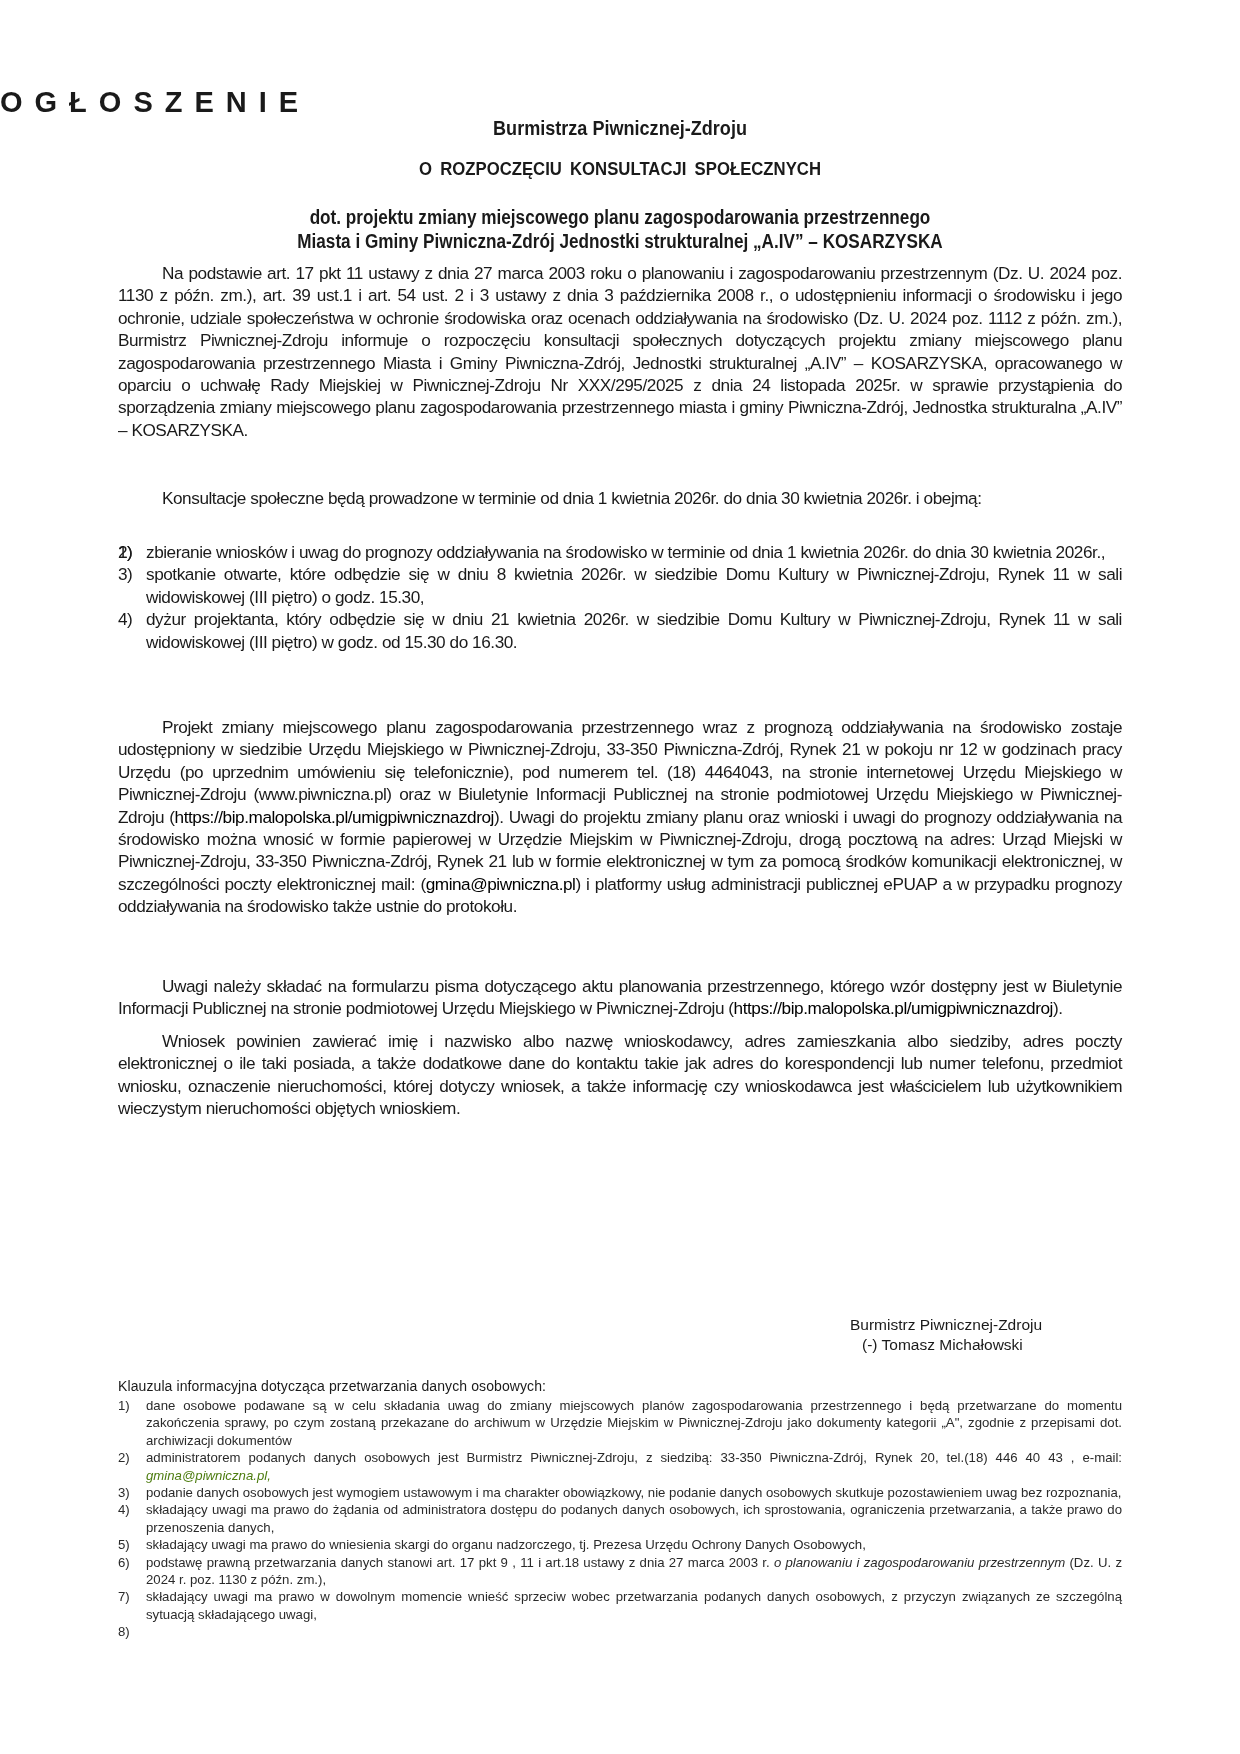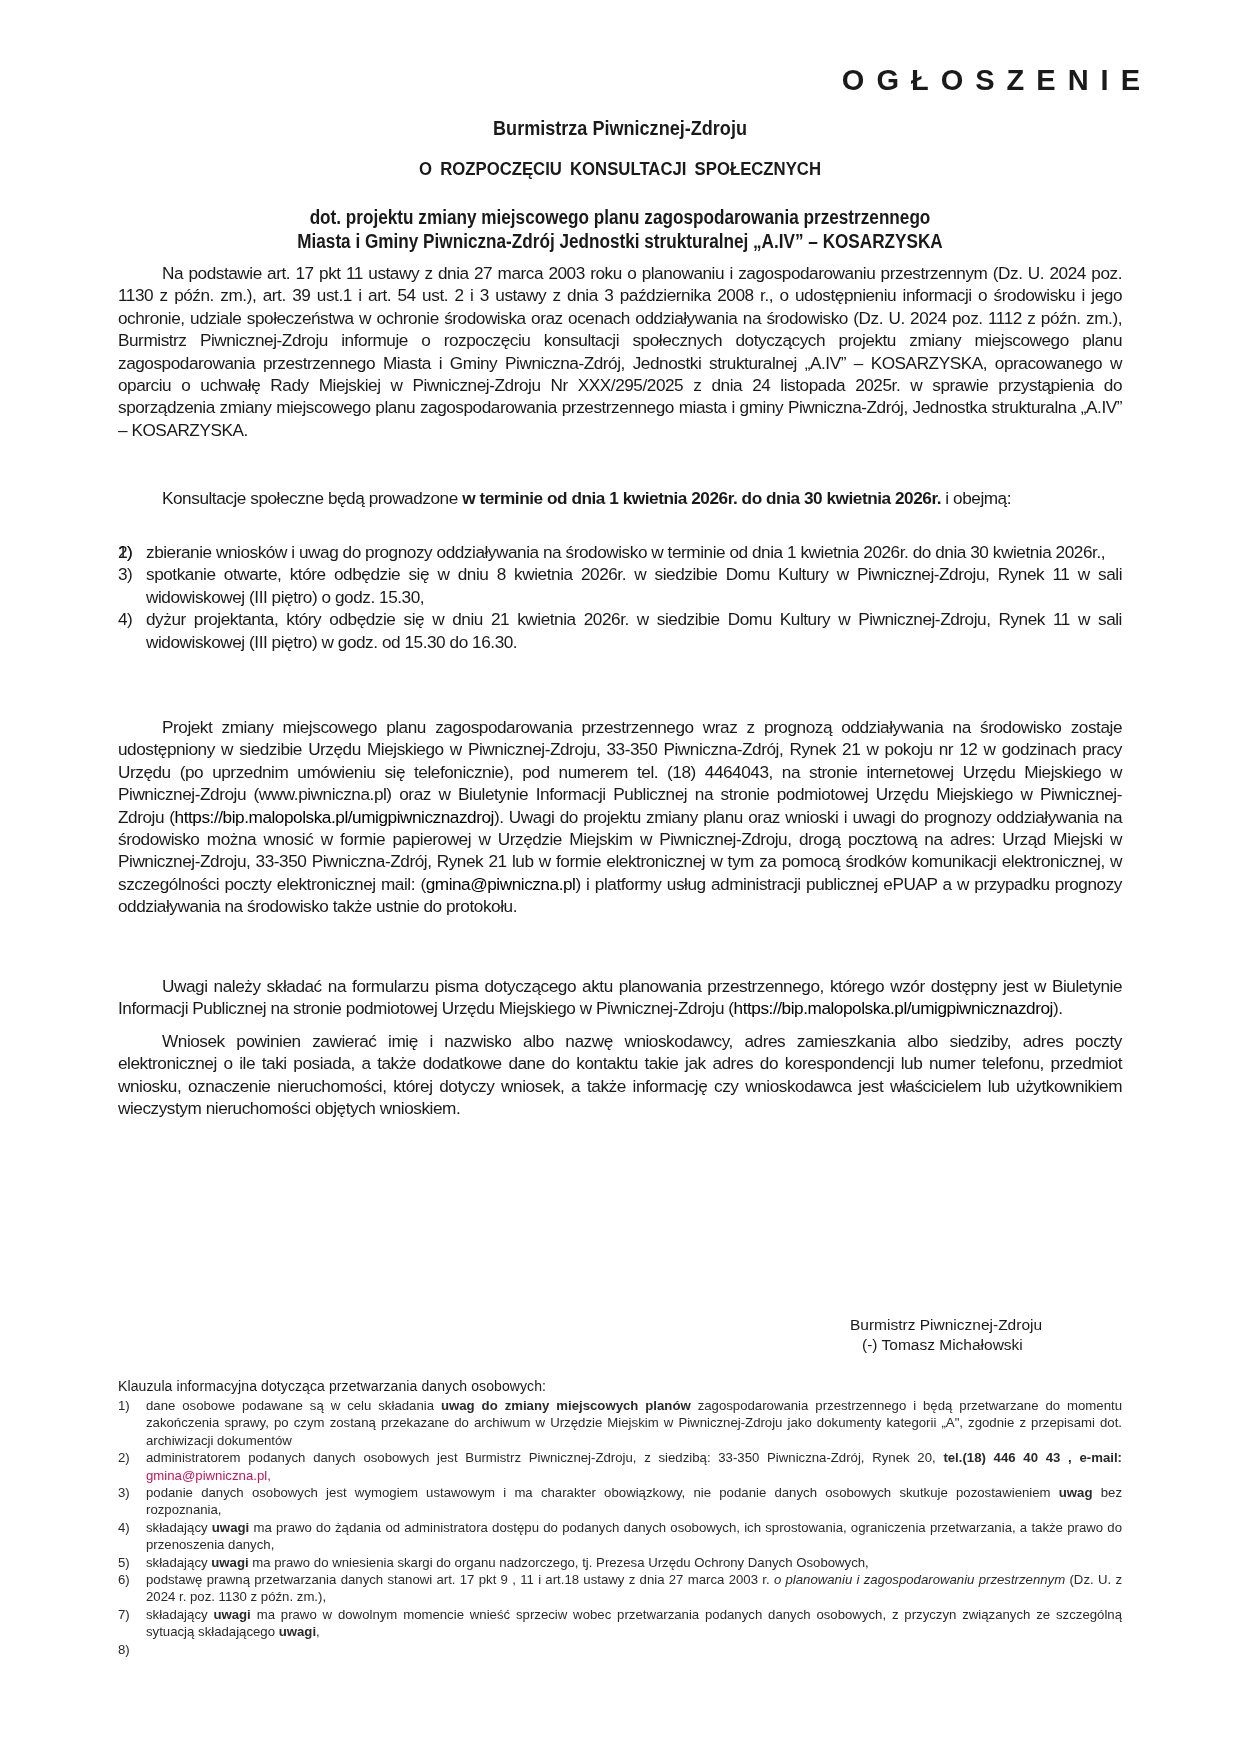--- a/index.html
+++ b/index.html
@@ -1,41 +1,41 @@
 <!DOCTYPE html>
 <html><head>
 <meta charset="utf-8">
 <style>
   html, body { margin: 0; padding: 0; background: #ffffff; }
   body { width: 1240px; height: 1754px; position: relative; overflow: hidden; color: #1a1a1a; }
   .page { position: absolute; left: 0; top: 0; width: 1240px; height: 1754px; }
 
-  .title { position: absolute; left: 0; width: 1152px; top: 64px; text-align: right; font-family: "Liberation Sans", sans-serif; font-weight: bold; font-size: 29px; letter-spacing: 12px; }
+  .title { position: absolute; left: 0; width: 1152px; top: 86px; text-align: left; font-family: "Liberation Sans", sans-serif; font-weight: bold; font-size: 29px; letter-spacing: 12px; }
   .subtitle { position: absolute; left: 0; width: 1240px; top: 116px; text-align: center; font-family: "Liberation Sans", sans-serif; font-weight: bold; font-size: 21px; transform: scaleX(0.86); }
   .heading2 { position: absolute; left: 0; width: 1240px; top: 158px; text-align: center; font-family: "Liberation Sans", sans-serif; font-weight: bold; font-size: 19px; transform: scaleX(0.88); word-spacing: 4px; }
   .heading3 { position: absolute; left: 0; width: 1240px; top: 205px; text-align: center; font-family: "Liberation Sans", sans-serif; font-weight: bold; font-size: 19.5px; line-height: 24px; transform: scaleX(0.88); }
 
   .body-text { position: absolute; left: 118px; width: 1004px; font-family: "Liberation Sans", sans-serif; font-size: 17.2px; line-height: 22.4px; text-align: justify; letter-spacing: -0.45px; }
   .indent { text-indent: 44px; }
   .p { margin: 0; }
-  b { font-weight: bold; margin-top: 41px; }
+  b { font-weight: normal; margin-top: 41px; }
   .link { color: #000000; }
 
   .list { position: absolute; left: 118px; width: 1004px; margin: 0; padding: 0; list-style: none; font-family: "Liberation Sans", sans-serif; font-size: 17.2px; line-height: 22.4px; letter-spacing: -0.45px; }
   .list li { position: relative; padding-left: 28px; text-align: justify; }
   .list .num { position: absolute; left: 0; top: 0; }
 
   .signature { position: absolute; left: 850px; top: 1315px; font-family: "Liberation Sans", sans-serif; font-size: 15.5px; line-height: 20px; }
   .signature .name { padding-left: 12px; }
 
   .clause-title { position: absolute; left: 118px; top: 1378px; font-family: "Liberation Sans", sans-serif; font-weight: normal; font-size: 14px; letter-spacing: 0.1px; }
   .clause-list { position: absolute; left: 118px; top: 1397px; width: 1004px; margin: 0; padding: 0; list-style: none; font-family: "Liberation Sans", sans-serif; font-size: 13.2px; line-height: 17.4px; color: #2a2a2a; }
   .clause-list li { position: relative; padding-left: 28px; text-align: justify; }
   .clause-list .num { position: absolute; left: 0; top: 0; }
-  .email-blue { color: #be185d; }
+  .email-blue { color: #4d7c0f; font-style: italic; }
   i { font-style: italic; }
 </style>
 </head>
 <body>
 
 <div class="page">
 
   <div class="title">OGŁOSZENIE</div>
   <div class="subtitle">Burmistrza Piwnicznej-Zdroju</div>
   <div class="heading2">O ROZPOCZĘCIU  KONSULTACJI  SPOŁECZNYCH</div>

